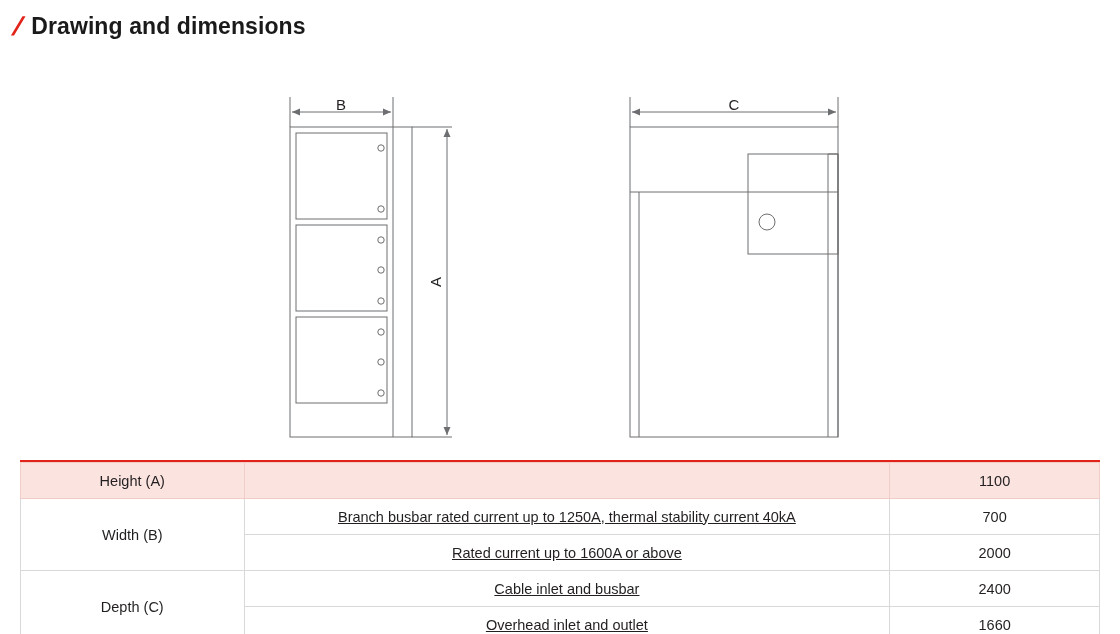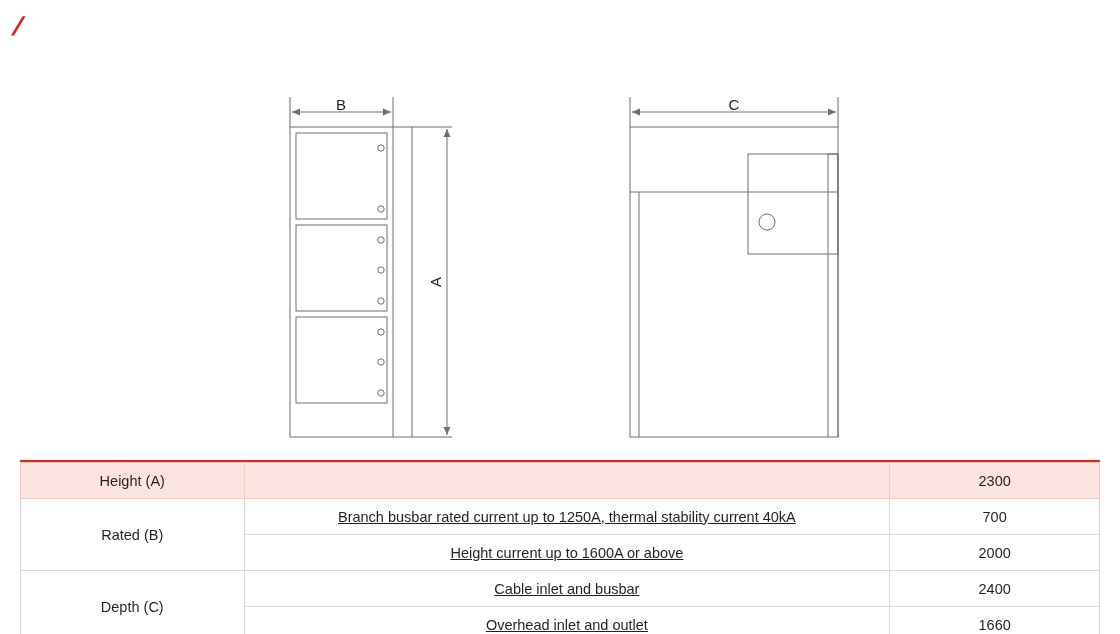--- a/index.html
+++ b/index.html
@@ -83,20 +83,21 @@
     width: 1080px;
     height: 2px;
     background: #e2231a;
   }
 </style>
 </head>
 <body>
 
 <div class="page-header">
   <span class="header-slash">/</span>
+  <span class="header-title">Drawing and dimensions</span>
 </div>
 
 <div class="drawing-area">
   <svg width="1120" height="400" viewBox="0 0 1120 400" xmlns="http://www.w3.org/2000/svg">
     <g stroke="#6d6e71" fill="none" stroke-width="1">
 
       <g>
         <line x1="290" y1="55" x2="290" y2="85"></line>
         <line x1="393" y1="55" x2="393" y2="85"></line>
         <line x1="292" y1="70" x2="391" y2="70"></line>
@@ -161,29 +162,29 @@
     <text x="441" y="240" text-anchor="middle" font-family="Liberation Sans, sans-serif" font-size="15" fill="#231f20" transform="rotate(-90 441 240)">A</text>
   </svg>
 </div>
 
 <div class="top-rule"></div>
 <table class="spec-table">
   <tbody>
     <tr class="highlight">
       <td class="col-label" rowspan="1">Height (A)</td>
       <td class="col-desc"></td>
-      <td class="col-value">2300</td>
+      <td class="col-value">1100</td>
     </tr>
     <tr>
-      <td class="col-label" rowspan="2">Rated (B)</td>
+      <td class="col-label" rowspan="2">Width (B)</td>
       <td class="col-desc">Branch busbar rated current up to 1250A, thermal stability current 40kA</td>
       <td class="col-value">700</td>
     </tr>
     <tr>
-      <td class="col-desc">Height current up to 1600A or above</td>
+      <td class="col-desc">Rated current up to 1600A or above</td>
       <td class="col-value">2000</td>
     </tr>
     <tr>
       <td class="col-label" rowspan="2">Depth (C)</td>
       <td class="col-desc">Cable inlet and busbar</td>
       <td class="col-value">2400</td>
     </tr>
     <tr>
       <td class="col-desc">Overhead inlet and outlet</td>
       <td class="col-value">1660</td>

